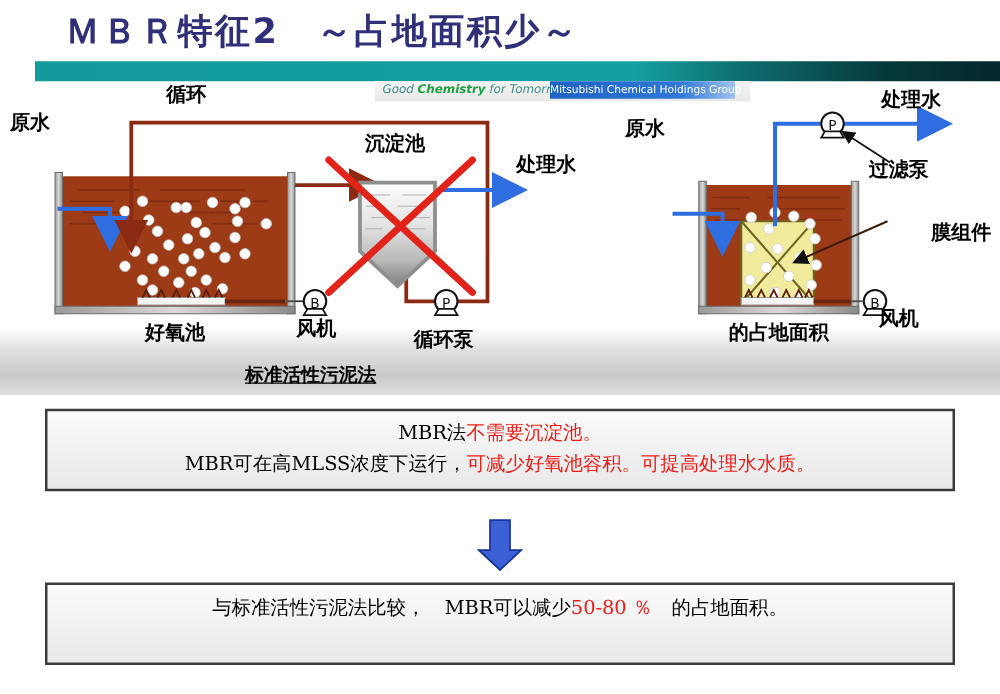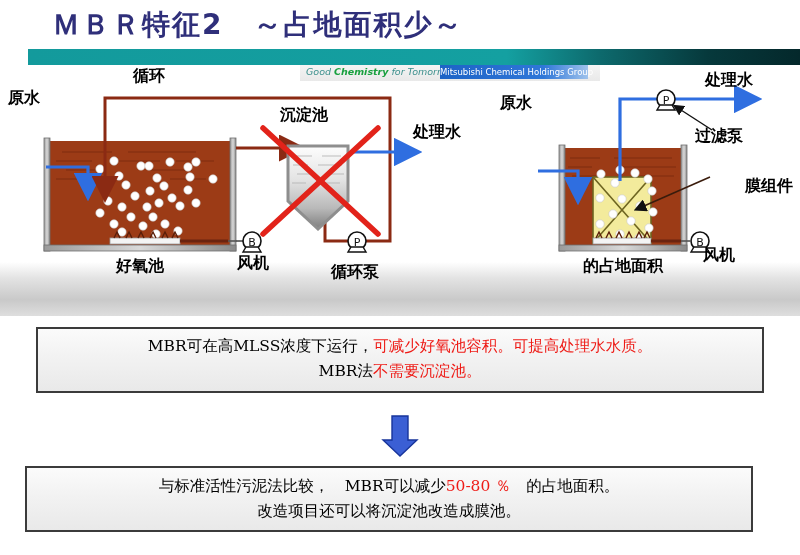--- a/index.html
+++ b/index.html
@@ -70,21 +70,21 @@
     background:linear-gradient(to bottom,#fbfbfb 0%,#f2f2f2 45%,#e9e9e9 100%);
     box-sizing:border-box;
   }
   .tline{
     text-align:center;white-space:nowrap;color:#000;
     font-family:"DejaVu Serif","Liberation Serif",serif;
     font-size:15.5px;font-weight:400;
   }
   .red{color:#ee1b16;}
   .box1{left:36px;top:327px;width:728px;height:66px;}
-  .box2{left:25px;top:466px;width:728px;height:66px;}
+  .box2{left:36px;top:466px;width:728px;height:66px;}
   .box1 .tline:nth-child(1){margin-top:7px;}
   .box2 .tline:nth-child(1){margin-top:8px;}
   .tline+.tline{margin-top:4px;}
   .arrowdown{position:absolute;left:380px;top:414px;}
 </style>
 </head>
 <body>
 
 <div class="root">
 
@@ -313,46 +313,46 @@
     <g>
       <path d="M712,64 L681,44" stroke="#111" stroke-width="1.4" fill="none" marker-end="url(#arrBlack)"></path>
     </g>
     <g>
       <path d="M710,111 L644,140" stroke="#3a1c0c" stroke-width="1.6" fill="none" marker-end="url(#arrBlack)"></path>
     </g>
   </svg>
 
   <div class="lbl lbl-16" style="left:8px;top:88px;">原水</div>
   <div class="lbl lbl-16" style="left:133px;top:66px;">循环</div>
-  <div class="lbl lbl-16" style="left:280px;top:105px;">沉淀池</div>
+  <div class="lbl lbl-16" style="left:292px;top:105px;">沉淀池</div>
   <div class="lbl lbl-16" style="left:413px;top:122px;">处理水</div>
   <div class="lbl lbl-16" style="left:116px;top:256px;">好氧池</div>
   <div class="lbl lbl-16" style="left:237px;top:253px;">风机</div>
   <div class="lbl lbl-16" style="left:331px;top:262px;">循环泵</div>
+  <div class="cap" style="left:196px;top:291px;">标准活性污泥法</div>
 
   <div class="lbl lbl-16" style="left:500px;top:93px;">原水</div>
   <div class="lbl lbl-16" style="left:705px;top:70px;">处理水</div>
   <div class="lbl lbl-16" style="left:695px;top:126px;">过滤泵</div>
   <div class="lbl lbl-16" style="left:697px;top:176px;margin-left:48px;">膜组件</div>
   <div class="lbl lbl-16" style="left:703px;top:245px;">风机</div>
   <div class="lbl lbl-16" style="left:583px;top:256px;">的占地面积</div>
 
   <div class="tbox box1">
     <div class="tline">
-      <span>MBR可在高MLSS浓度下运行，</span><span class="red">可减少好氧池容积。可提高处理水水质。</span>
+      <span>MBR法</span><span class="red">不需要沉淀池。</span>
     </div>
     <div class="tline">
-      <span>MBR法</span><span class="red">不需要沉淀池。</span>
+      <span>MBR可在高MLSS浓度下运行，</span><span class="red">可减少好氧池容积。可提高处理水水质。</span>
     </div>
   </div>
 
   <svg class="arrowdown" width="40" height="44" viewBox="0 0 40 44">
     <path d="M12,2 L28,2 L28,26 L37,26 L20,42 L3,26 L12,26 z" fill="#3b5fd4" stroke="#17349b" stroke-width="1.4"></path>
   </svg>
 
   <div class="tbox box2">
     <div class="tline">
       <span>与标准活性污泥法比较，　MBR可以减少</span><span class="red">50-80 ％</span><span>　的占地面积。</span>
     </div>
-    <div class="tline">改造项目还可以将沉淀池改造成膜池。</div>
   </div>
 
 </div>
 
 </body></html>

